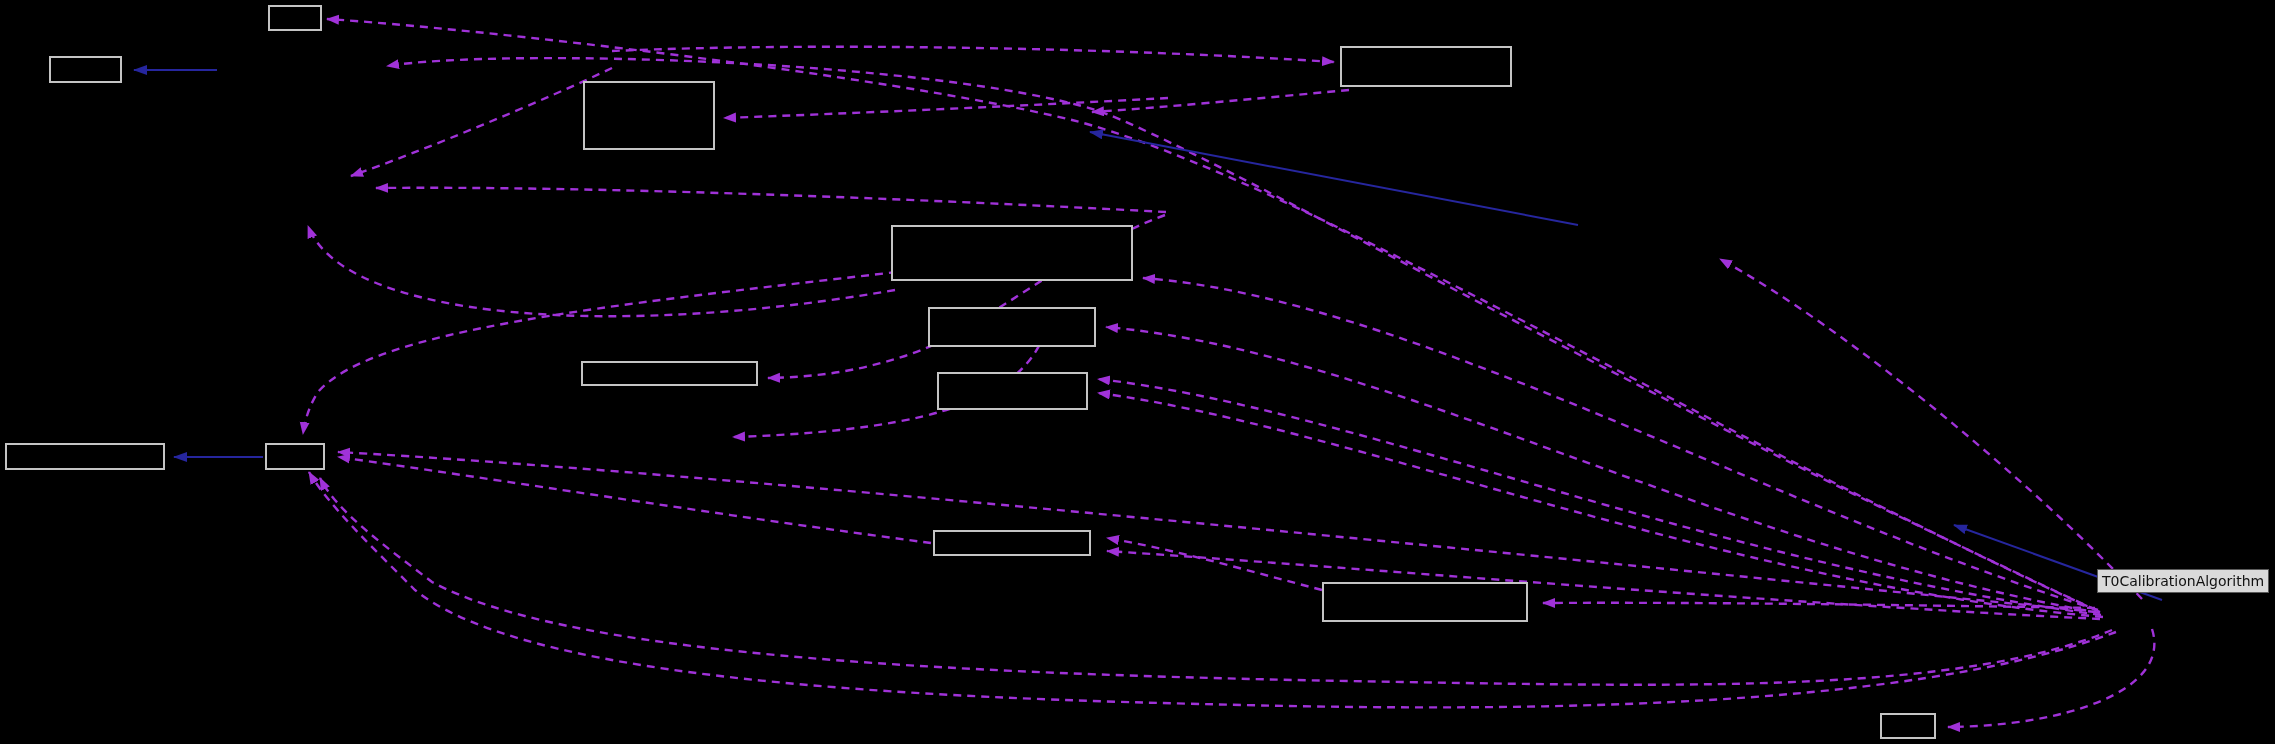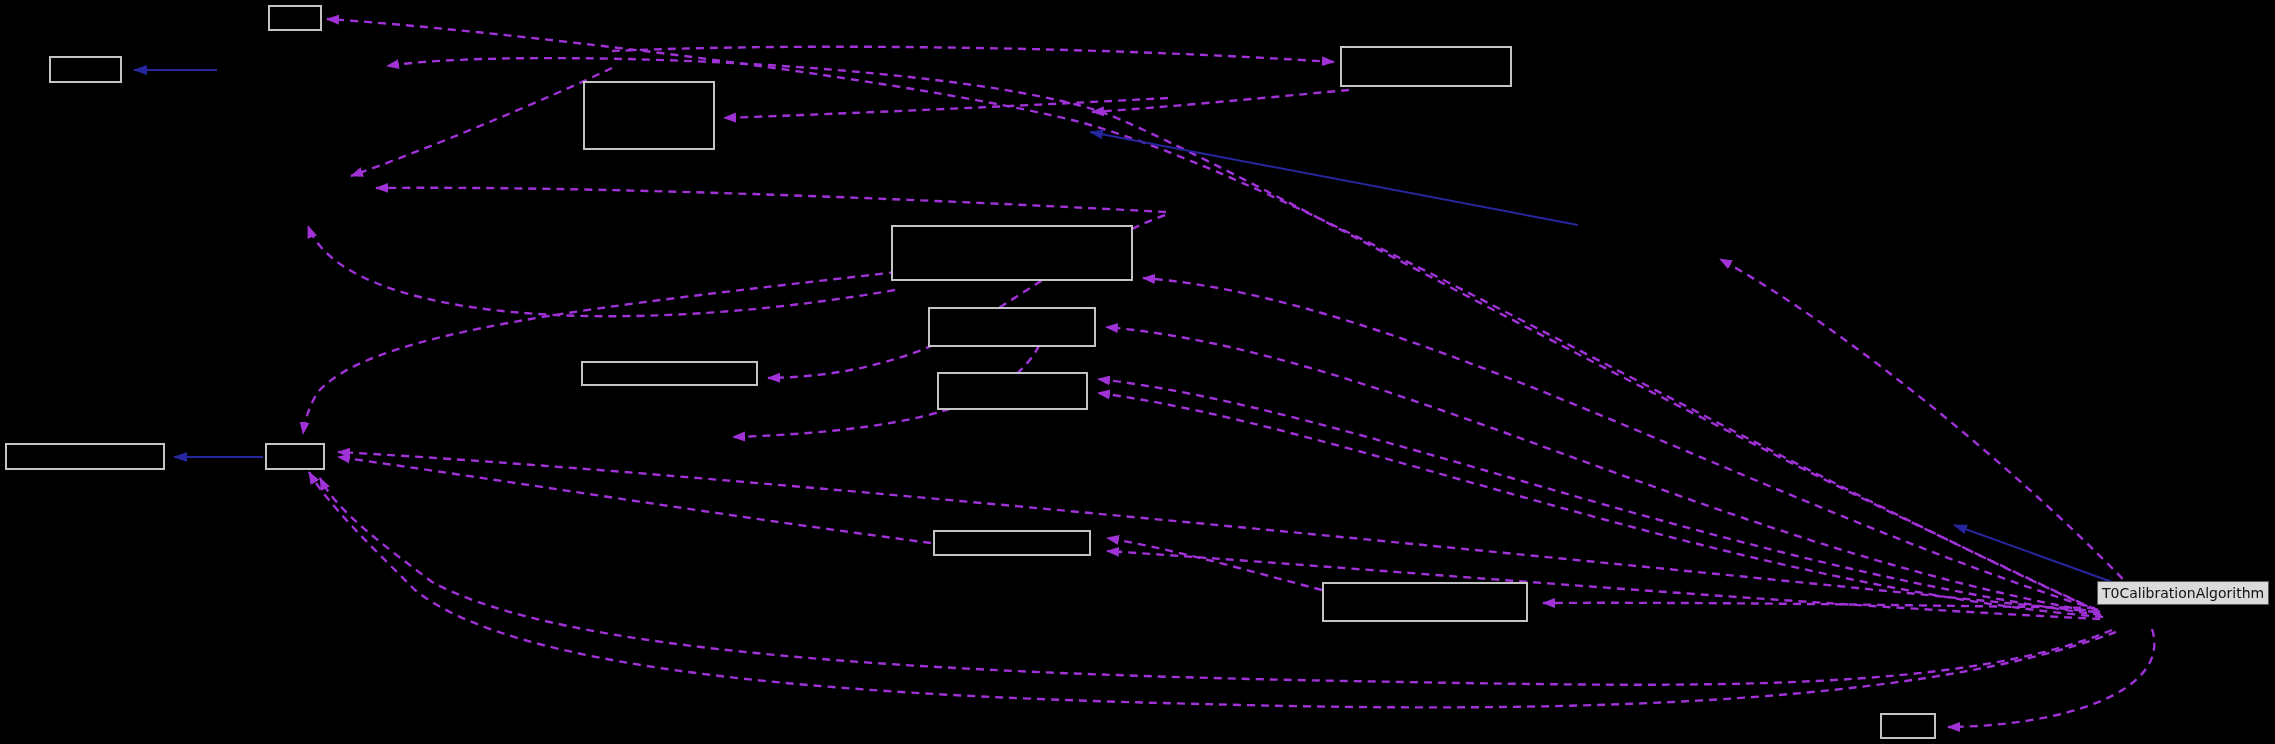--- a/index.html
+++ b/index.html
@@ -75,14 +75,14 @@
       <div class="node" style="left: 928px; top: 307px; width: 168px; height: 40px; border-color: rgb(196, 196, 196); background: rgb(0, 0, 0);"></div>
       <div class="node" style="left: 581px; top: 361px; width: 177px; height: 25px; border-color: rgb(196, 196, 196); background: rgb(0, 0, 0);"></div>
       <div class="node" style="left: 937px; top: 372px; width: 151px; height: 38px; border-color: rgb(196, 196, 196); background: rgb(0, 0, 0);"></div>
       <div class="node" style="left: 5px; top: 443px; width: 160px; height: 27px; border-color: rgb(196, 196, 196); background: rgb(0, 0, 0);"></div>
       <div class="node" style="left: 265px; top: 443px; width: 60px; height: 27px; border-color: rgb(196, 196, 196); background: rgb(0, 0, 0);"></div>
       <div class="node" style="left: 933px; top: 530px; width: 158px; height: 26px; border-color: rgb(196, 196, 196); background: rgb(0, 0, 0);"></div>
       <div class="node" style="left: 1322px; top: 582px; width: 206px; height: 40px; border-color: rgb(196, 196, 196); background: rgb(0, 0, 0);"></div>
       <div class="node" style="left: 1880px; top: 713px; width: 56px; height: 26px; border-color: rgb(196, 196, 196); background: rgb(0, 0, 0);"></div>
     </div>
 
-  <div class="main-label" style="left: 2097px; top: 581px; min-width: 170px; height: 24px; background: rgb(218, 218, 218); border-color: rgb(90, 90, 90); color: rgb(17, 17, 17); text-align: center;">T0CalibrationAlgorithm</div>
+  <div class="main-label" style="left: 2097px; top: 569px; min-width: 170px; height: 24px; background: rgb(218, 218, 218); border-color: rgb(90, 90, 90); color: rgb(17, 17, 17); text-align: center;">T0CalibrationAlgorithm</div>
 </div>
 
 </body></html>

